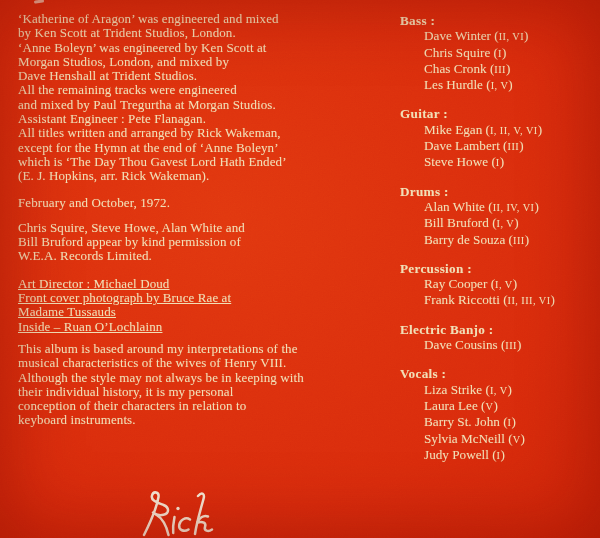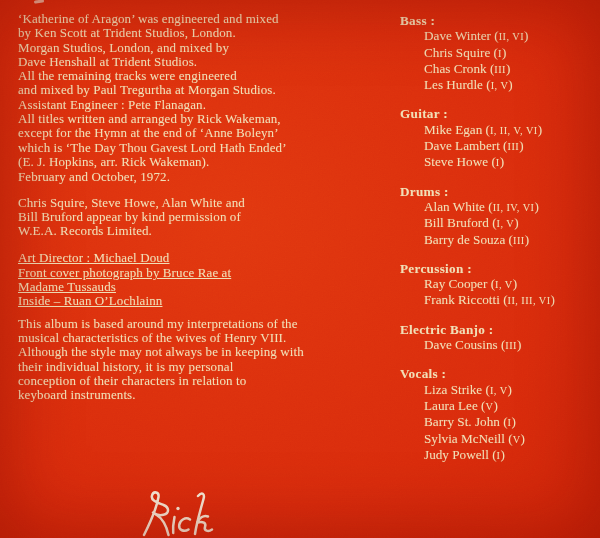--- a/index.html
+++ b/index.html
@@ -16,21 +16,21 @@
   }
   .grain{position:absolute;inset:0;width:100%;height:100%;mix-blend-mode:overlay;opacity:.15;pointer-events:none;}
   .speck{position:absolute;left:34px;top:0;width:10px;height:3px;background:#f3e6cf;opacity:.75;border-radius:2px;transform:rotate(-8deg);}
 
   .col-left{
     position:absolute;left:18px;top:12px;width:366px;
     font-size:13px;line-height:14.3px;letter-spacing:.1px;
     text-shadow:0 0 1px rgba(246,230,200,.28);
   }
   .line{white-space:nowrap;}
-  .para:nth-child(1){margin-bottom:1px;}
+  .para:nth-child(1){margin-bottom:12px;}
   .para:nth-child(2){margin-bottom:11px;}
   .para:nth-child(3){margin-bottom:13px;}
   .para:nth-child(4){margin-bottom:8px;text-decoration:underline;}
   .para:nth-child(5){margin-bottom:39px;}
   .para:nth-child(6){color:var(--note-ink,#f5e3cd);font-size:12px;}
 
   .col-right{
     position:absolute;left:400px;top:13px;width:190px;
     font-size:13.2px;line-height:15.3px;
     text-shadow:0 0 1px rgba(246,230,200,.28);
@@ -56,20 +56,21 @@
     </filter>
     <rect width="100%" height="100%" filter="url(#grainF)"></rect>
   </svg>
 
   <div class="speck"></div>
 
   <div class="col-left">
       <div class="para">
         <div class="line">‘Katherine of Aragon’ was engineered and mixed</div>
         <div class="line">by Ken Scott at Trident Studios, London.</div>
+        <div class="line">‘Anne Boleyn’ was engineered by Ken Scott at</div>
         <div class="line">Morgan Studios, London, and mixed by</div>
         <div class="line">Dave Henshall at Trident Studios.</div>
         <div class="line">All the remaining tracks were engineered</div>
         <div class="line">and mixed by Paul Tregurtha at Morgan Studios.</div>
         <div class="line">Assistant Engineer : Pete Flanagan.</div>
         <div class="line">All titles written and arranged by Rick Wakeman,</div>
         <div class="line">except for the Hymn at the end of ‘Anne Boleyn’</div>
         <div class="line">which is ‘The Day Thou Gavest Lord Hath Ended’</div>
         <div class="line">(E. J. Hopkins, arr. Rick Wakeman).</div>
       </div>

